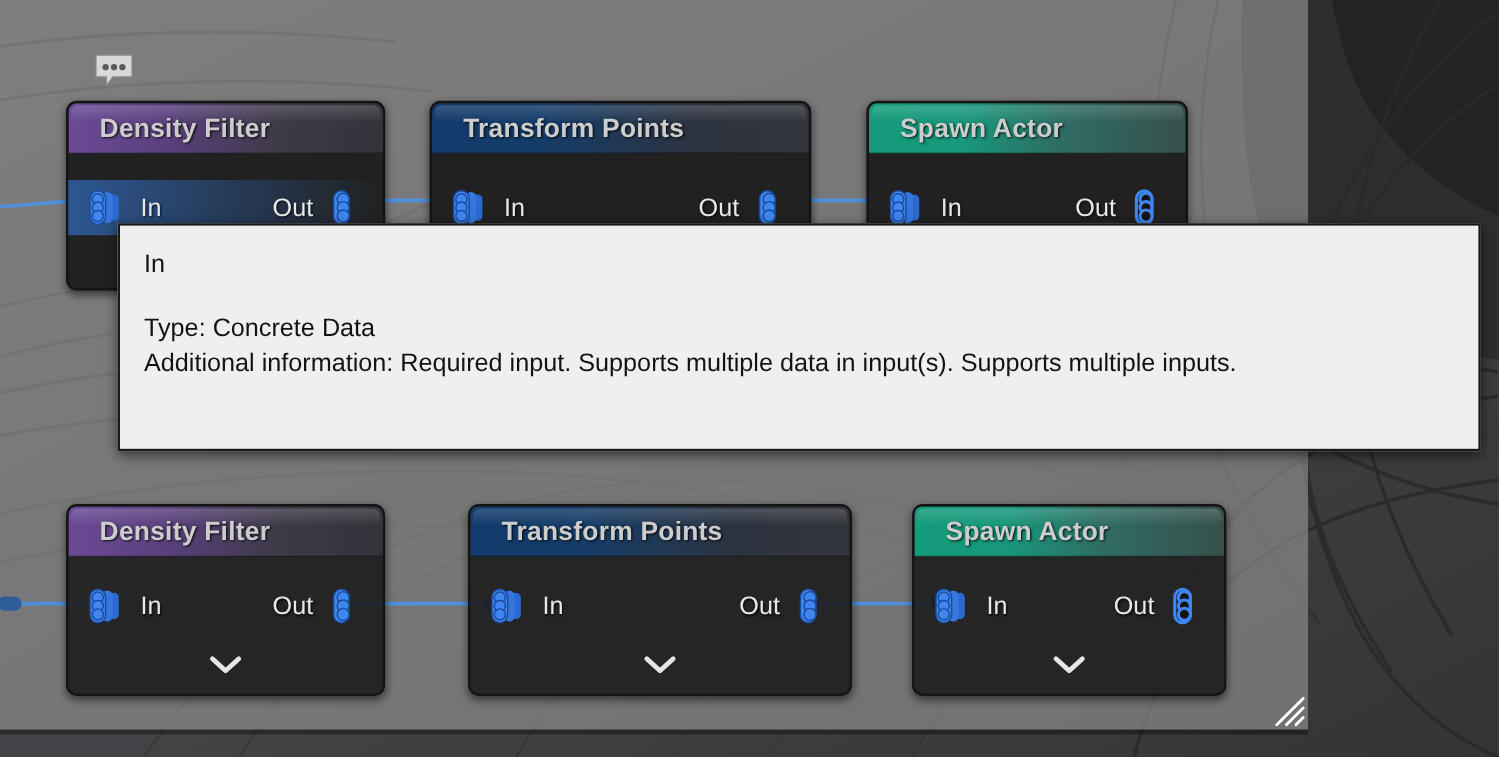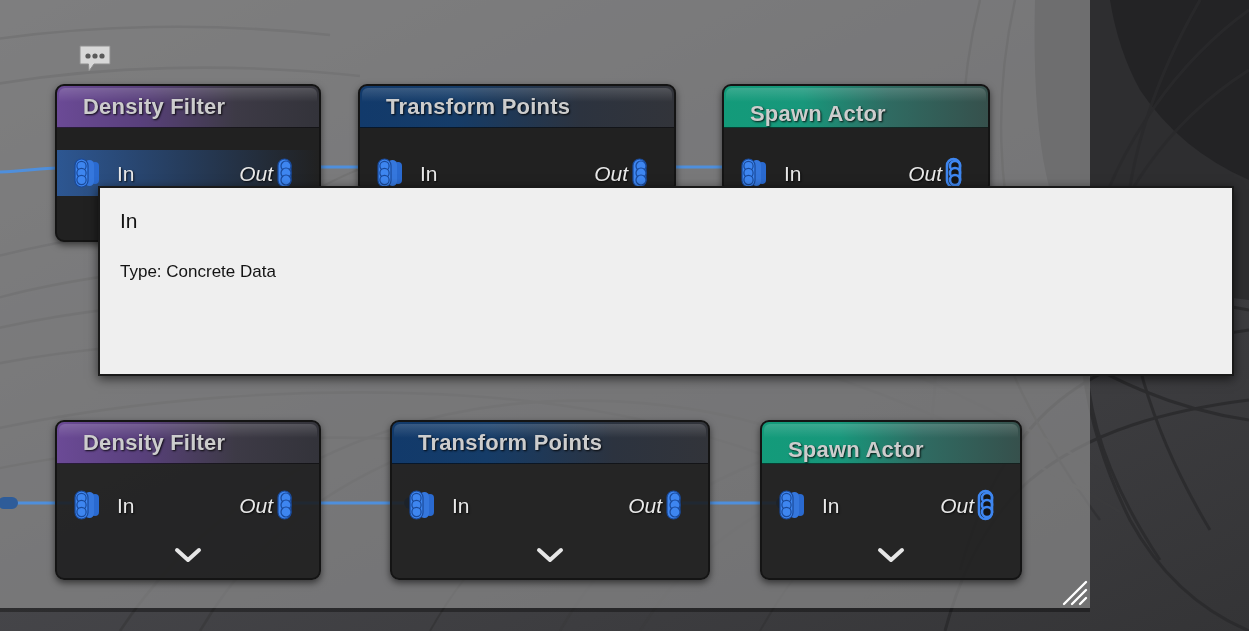--- a/index.html
+++ b/index.html
@@ -63,54 +63,54 @@
     pointer-events:none;
   }
   .node-title {
     font-size:22px; font-weight:bold; color:#cdcdcd;
     text-shadow:1px 1px 2px rgba(0,0,0,0.85);
     letter-spacing:0.2px;
     position:relative; z-index:2;
   }
   .hdr-purple { background:linear-gradient(to right,#6b4a96 0%,#59407c 32%,#3d3a46 68%,#33333a 100%); }
   .hdr-blue   { background:linear-gradient(to right,#123a6b 0%,#153c68 30%,#2c333f 70%,#32343a 100%);align-items:center; }
-  .hdr-teal   { background:linear-gradient(to right,#139b7a 0%,#18977b 30%,#2f6b62 62%,#36504c 100%);align-items:flex-end; }
+  .hdr-teal   { background:linear-gradient(to right,#139b7a 0%,#18977b 30%,#2f6b62 62%,#36504c 100%); }
 
   .node-body { position:relative; }
 
   .pin-row {
     position:absolute; left:0; right:0; top:0; height:46px;
     display:flex; align-items:center;
   }
   .pin-row.hover { background:linear-gradient(to right,rgba(47,96,166,0.85) 0%,rgba(42,83,141,0.55) 48%,rgba(33,33,33,0) 100%); }
 
   .pin-icon { width:34px; height:34px; flex:0 0 auto; position:relative; }
   .pin-label {
     font-size:21px; color:#e8e8e8; line-height:1;
     text-shadow:1px 1px 2px rgba(0,0,0,0.8);
   }
   .pin-in  { display:flex; align-items:center; gap:12px; margin-left:14px; }
-  .pin-out { display:flex; align-items:center; margin-left:auto; margin-right:12px;font-style:italic; }
+  .pin-out { display:flex; align-items:center; gap:12px; margin-left:auto; margin-right:12px; }
 
   .chevron { position:absolute; left:0; right:0; bottom:10px; display:flex; justify-content:center; }
 
   
   .wire { position:absolute; pointer-events:none; }
 
   
   .tooltip {
     position:absolute; left:98px; top:186px; width:1136px; height:190px;
     background:#efefef;
     border:2px solid #1a1a1a;
     box-shadow:0 3px 10px rgba(0,0,0,0.6);
     padding:20px 20px 14px 20px;
     color:#131313;
   }
   .tt-title { font-size:21px; line-height:1.25; margin-bottom:26px; }
-  .tt-line  { font-size:17px; line-height:1.38; white-space:nowrap; }
+  .tt-line  { font-size:21px; line-height:1.38; white-space:nowrap; }
 </style>
 </head>
 <body>
 
 <div id="root">
 
   <div class="bg">
     <svg viewBox="0 0 1249 631" preserveAspectRatio="none">
       <defs>
         <linearGradient id="bgg" x1="0" y1="0" x2="1" y2="1">
@@ -424,15 +424,16 @@
         <line x1="26" y1="4" x2="4" y2="26"></line>
         <line x1="26" y1="12" x2="12" y2="26"></line>
         <line x1="26" y1="20" x2="20" y2="26"></line>
       </g>
     </svg>
   </div>
 
   <div class="tooltip">
     <div class="tt-title">In</div>
     <div class="tt-line">Type: Concrete Data</div>
+    <div class="tt-line">Additional information: Required input. Supports multiple data in input(s). Supports multiple inputs.</div>
   </div>
 
 </div>
 
 </body></html>

